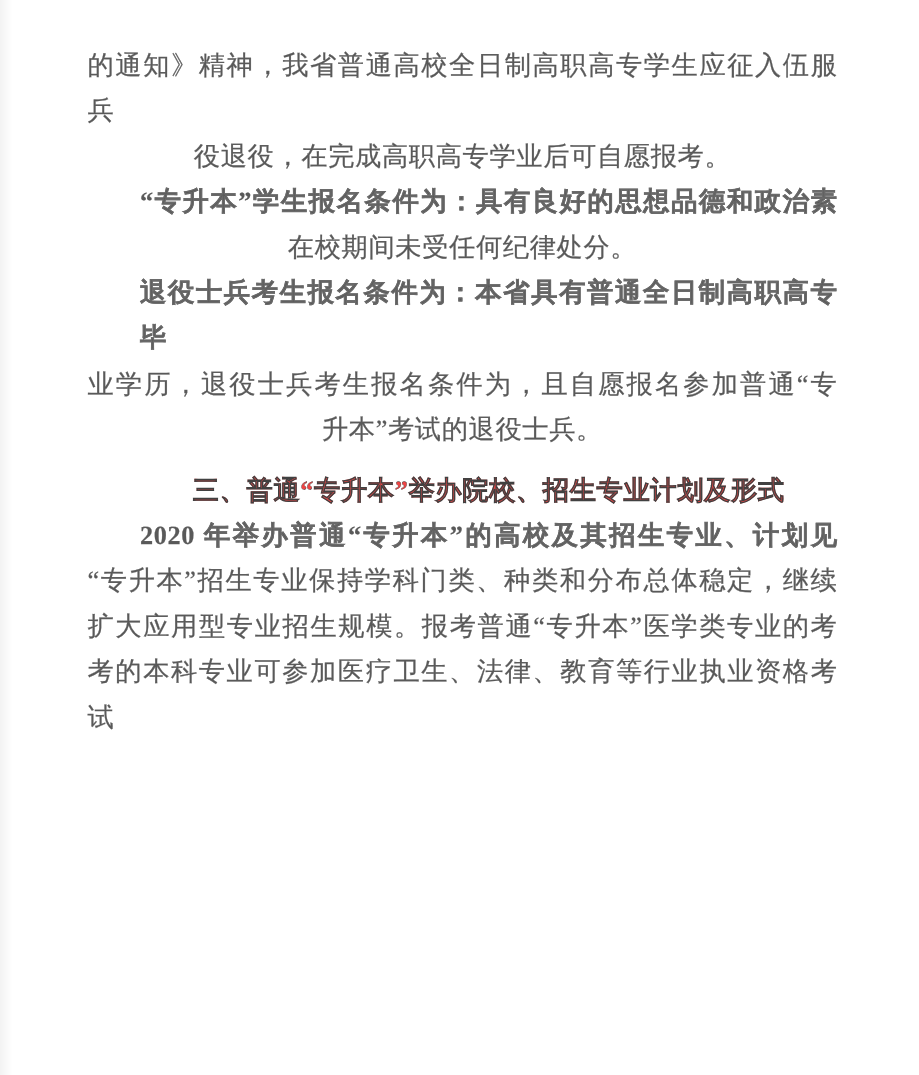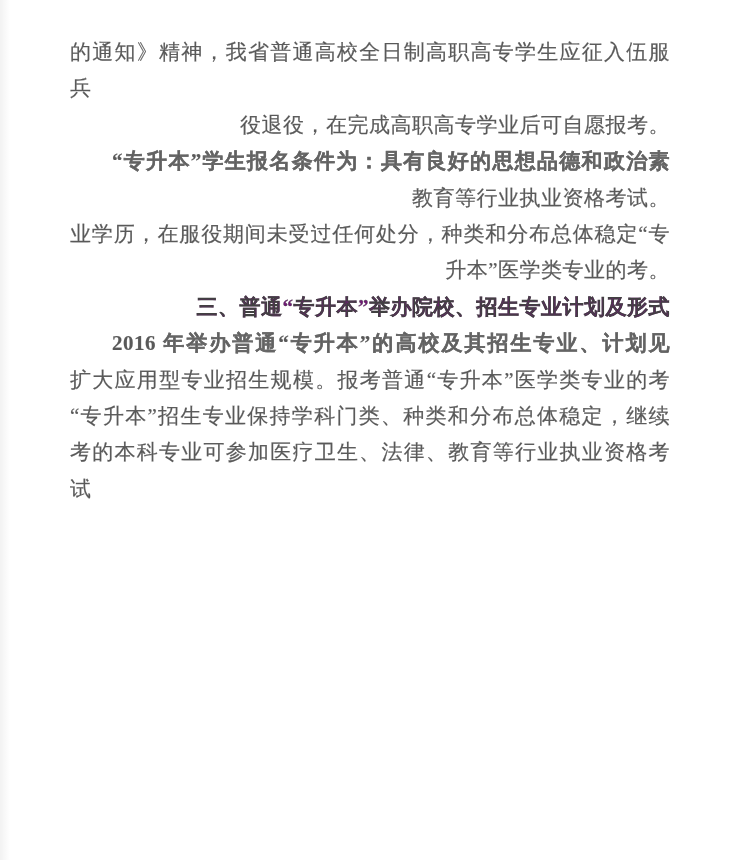--- a/index.html
+++ b/index.html
@@ -27,49 +27,51 @@
     position: absolute;
     left: 70px;
     top: 34px;
     width: 600px;
   }
   .line {
     font-size: 21px;
     line-height: 36.4px;
     color: #595959;
     letter-spacing: 0.5px;
-    text-align: right;
+    text-align: center;
     
     -webkit-text-stroke: 0.2px #6a6a6a;
   }
   .line.justify {
     text-align: justify;
     text-align-last: justify;
   }
   .line.indent {
     padding-left: 42px;
     font-weight: bold;
   }
   .line.bold {
     font-weight: bold;
-    color: #701a75;
+    color: #ef4444;
+    margin-top: 12px;
     -webkit-text-stroke: 0.3px #414141;
   }
 </style>
 </head>
 <body>
 
 <div class="page">
   <div class="scan-edge"></div>
   <div class="content" id="doc-body">
       <div class="line justify">的通知》精神，我省普通高校全日制高职高专学生应征入伍服兵</div>
       <div class="line">役退役，在完成高职高专学业后可自愿报考。</div>
       <div class="line indent justify">“专升本”学生报名条件为：具有良好的思想品德和政治素</div>
-      <div class="line">教育等行业执业资格考试。</div>
-      <div class="line justify">业学历，在服役期间未受过任何处分，种类和分布总体稳定“专</div>
-      <div class="line">升本”医学类专业的考。</div>
+      <div class="line">在校期间未受任何纪律处分。</div>
+      <div class="line indent justify">退役士兵考生报名条件为：本省具有普通全日制高职高专毕</div>
+      <div class="line justify">业学历，退役士兵考生报名条件为，且自愿报名参加普通“专</div>
+      <div class="line">升本”考试的退役士兵。</div>
       <div class="line indent bold">三、普通“专升本”举办院校、招生专业计划及形式</div>
-      <div class="line indent justify">2016 年举办普通“专升本”的高校及其招生专业、计划见</div>
+      <div class="line indent justify">2020 年举办普通“专升本”的高校及其招生专业、计划见</div>
+      <div class="line justify">“专升本”招生专业保持学科门类、种类和分布总体稳定，继续</div>
       <div class="line justify">扩大应用型专业招生规模。报考普通“专升本”医学类专业的考</div>
-      <div class="line justify">“专升本”招生专业保持学科门类、种类和分布总体稳定，继续</div>
       <div class="line justify">考的本科专业可参加医疗卫生、法律、教育等行业执业资格考试</div>
     </div>
 </div>
 
 </body></html>

